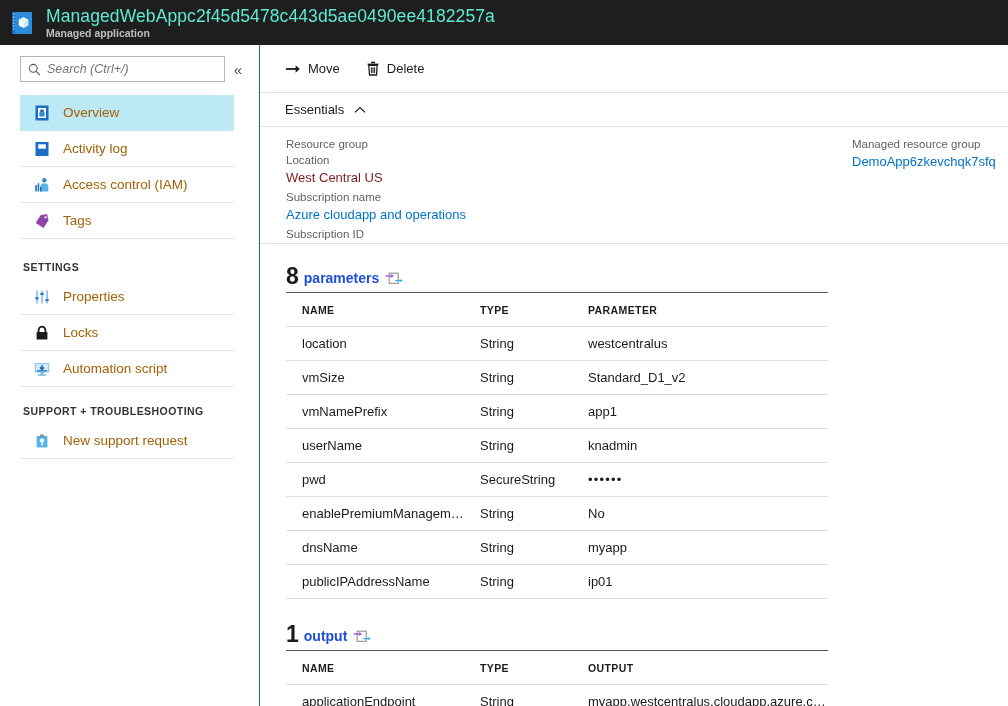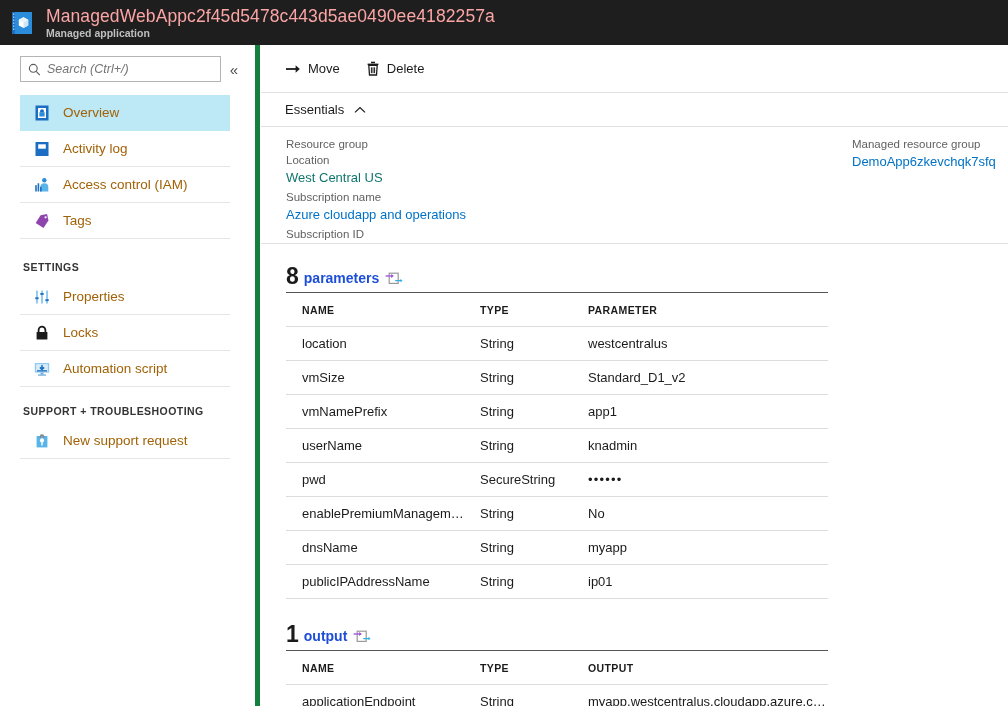--- a/index.html
+++ b/index.html
@@ -19,34 +19,34 @@
     background: #1e1e1e;
     display: flex; align-items: center;
   }
   #titlebar-icon {
     width: 26px; height: 26px;
     margin-left: 9px; margin-right: 11px;
     flex: 0 0 auto;
   }
   #titlebar-text { display: flex; flex-direction: column; justify-content: center; }
   #app-title {
-    color: #fca5a5; font-size: 17.5px; font-weight: 400;
+    color: #5eead4; font-size: 17.5px; font-weight: 400;
     line-height: 20px; letter-spacing: .1px;
   }
   #app-subtitle {
     color: #bfbfbf; font-size: 10.5px; font-weight: 700;
     line-height: 13px; margin-top: 1px;
   }
 
   
   #sidebar {
     position: absolute; top: 45px; left: 0;
     width: 260px; height: 661px;
     background: #ffffff;
-    border-right: 5px solid #15803d;
+    border-right: 1px solid #15803d;
   }
   #search-row {
     display: flex; align-items: center;
     padding: 11px 8px 0 20px;
   }
   #search-box {
     position: relative;
     flex: 1 1 auto;
     height: 26px;
     border: 1px solid #b4b4b4;
@@ -131,21 +131,21 @@
     height: 117px;
     padding: 9px 0 0 0;
   }
   .ess-col { position: absolute; top: 9px; }
   .ess-col.left { left: 25px; }
   .ess-col.right { left: 591px; }
   .ess-key {
     font-size: 11.5px; color: #616161; line-height: 16px;
   }
   .ess-val {
-    font-size: 13px; color: #0f766e; line-height: 20px; margin-bottom: 1px;
+    font-size: 13px; color: #7f1d1d; line-height: 20px; margin-bottom: 1px;
   }
   .ess-val.link { color: #0072c6; cursor: pointer; }
   .ess-val.blank { height: 18px; }
 
   
   .section { padding-left: 25px; padding-right: 0; }
   .section.params { margin-top: 20px; }
   .section.output { margin-top: 23px; }
   .sec-head {
     display: flex; align-items: flex-end;

